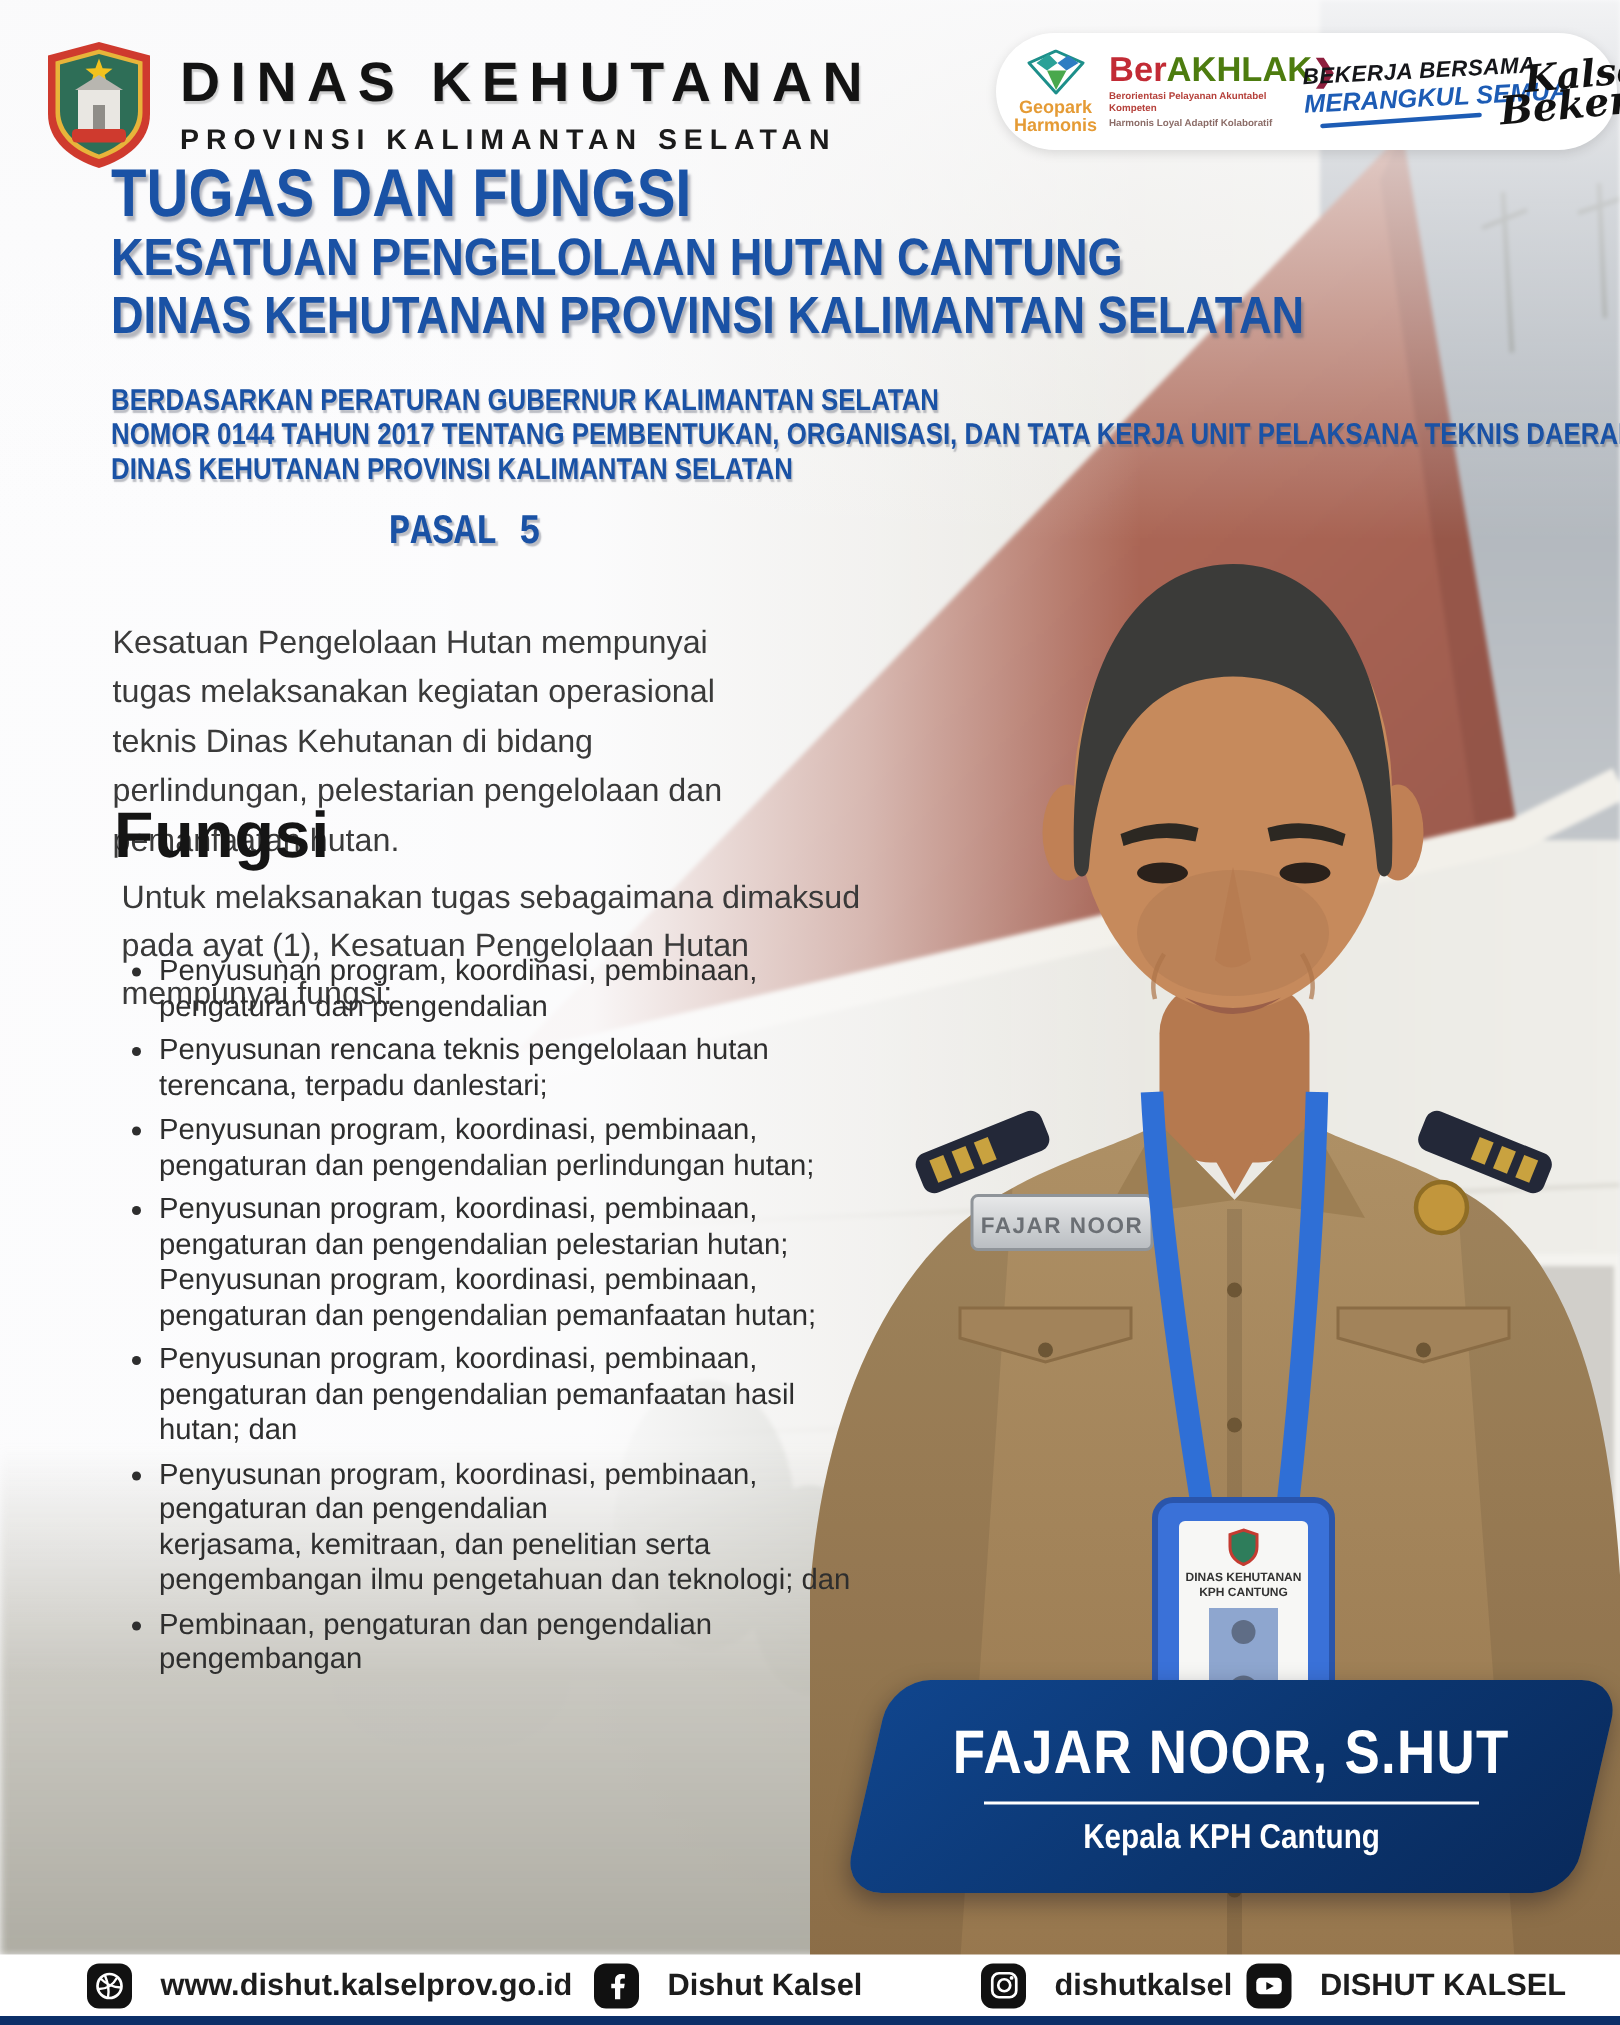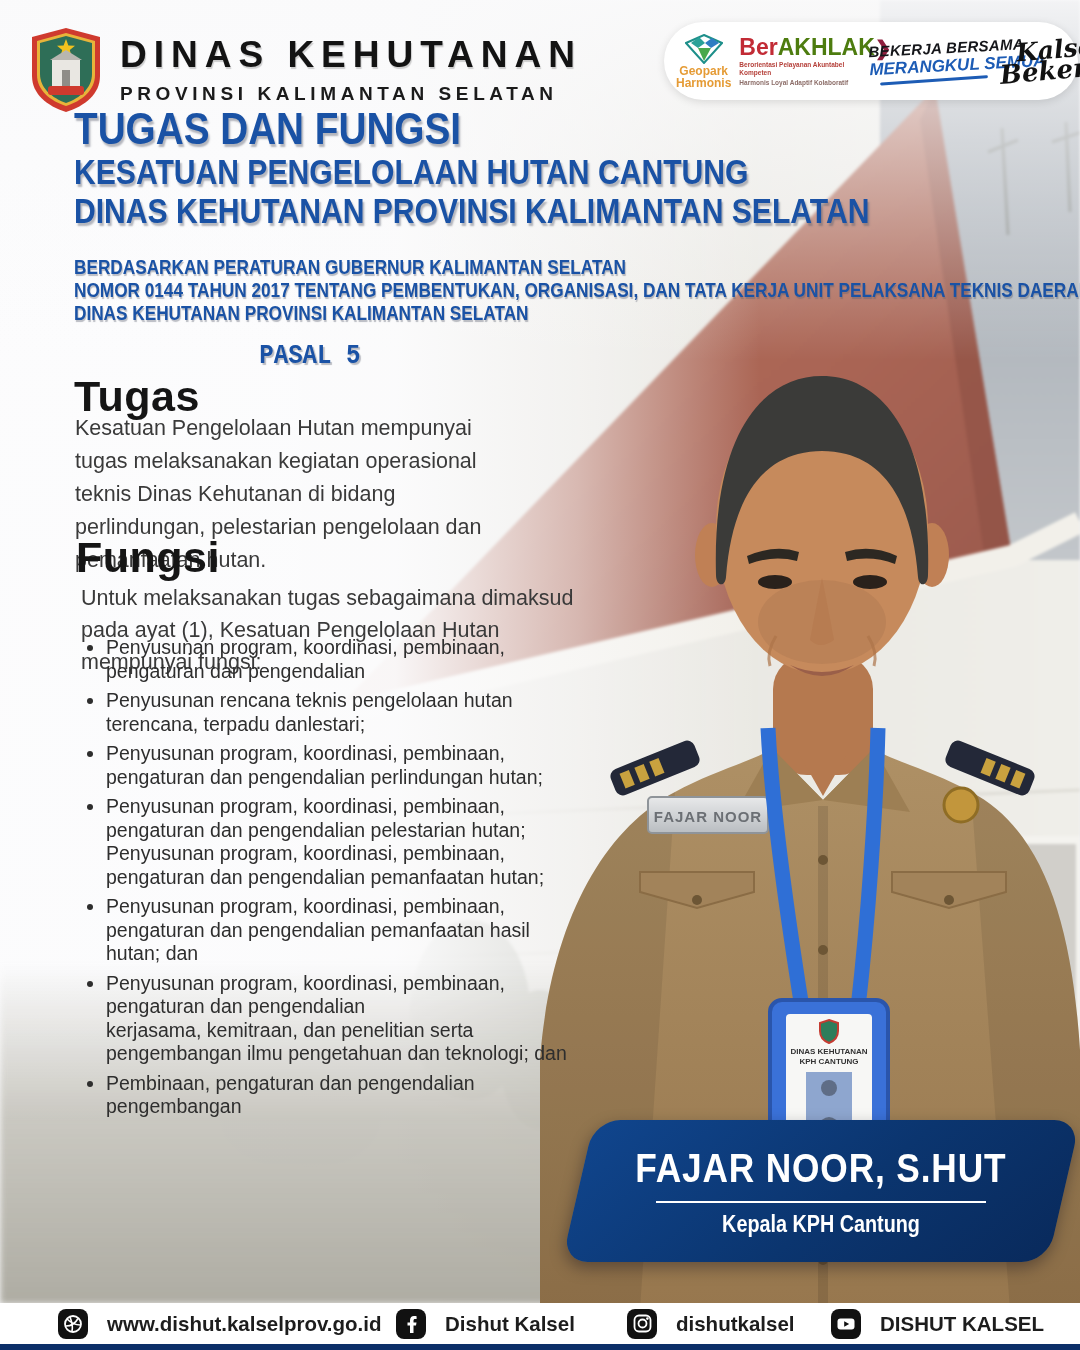--- a/index.html
+++ b/index.html
@@ -64,21 +64,21 @@
     box-shadow:0 6px 16px rgba(0,0,20,.35);}
   .ncard-in{transform:skewX(13deg);height:100%;display:flex;flex-direction:column;align-items:center;justify-content:center;color:#fff;}
   .ncard-name{font-size:41px;font-weight:800;letter-spacing:1px;}
   .ncard-line{width:330px;height:2px;background:#fff;margin:9px 0 8px 0;}
   .ncard-role{font-size:23px;font-weight:700;}
   
   .footer{position:absolute;left:0;top:1303px;width:1080px;height:41px;background:#ffffff;}
   .f-item{position:absolute;top:0;height:41px;display:flex;align-items:center;gap:19px;cursor:pointer;}
   .f-ico{width:30px;height:30px;border-radius:8px;background:#111;display:flex;align-items:center;justify-content:center;flex:none;}
   .f-label{font-size:20.5px;font-weight:600;color:#1d1d1d;white-space:nowrap;}
-  .f1{left:58px;} .f2{left:396px;} .f3{left:627px;} .f4{left:831px;}
+  .f1{left:58px;} .f2{left:396px;} .f3{left:654px;} .f4{left:831px;}
   .strip{position:absolute;left:0;top:1344px;width:1080px;height:6px;background:#0c2f68;}
 </style>
 </head>
 <body>
 
 <div class="page">
 
   <svg class="photo-bg" viewBox="0 0 1080 1350" preserveAspectRatio="none">
     <defs>
       <linearGradient id="skyg" x1="0" y1="0" x2="0" y2="1">
@@ -251,21 +251,20 @@
     <div class="t1"><span class="cond">TUGAS DAN FUNGSI</span></div>
     <div class="t2"><span class="cond">KESATUAN PENGELOLAAN HUTAN CANTUNG</span></div>
     <div class="t2"><span class="cond">DINAS KEHUTANAN PROVINSI KALIMANTAN SELATAN</span></div>
     <div class="ts ts-first"><span class="cond">BERDASARKAN PERATURAN GUBERNUR KALIMANTAN SELATAN</span></div>
     <div class="ts"><span class="cond">NOMOR 0144 TAHUN 2017 TENTANG PEMBENTUKAN, ORGANISASI, DAN TATA KERJA UNIT PELAKSANA TEKNIS DAERAH PADA</span></div>
     <div class="ts"><span class="cond">DINAS KEHUTANAN PROVINSI KALIMANTAN SELATAN</span></div>
   </div>
 
   <div class="pasal"><span class="cond-c">PASAL 5</span></div>
 
-  <div class="sec-h tugas-h">Tugas</div>
   <div class="tugas-p">Kesatuan Pengelolaan Hutan mempunyai tugas melaksanakan kegiatan operasional teknis Dinas Kehutanan di bidang perlindungan, pelestarian pengelolaan dan pemanfaatan hutan.</div>
 
   <div class="sec-h fungsi-h">Fungsi</div>
   <div class="fungsi-p">Untuk melaksanakan tugas sebagaimana dimaksud pada ayat (1), Kesatuan Pengelolaan Hutan mempunyai fungsi:</div>
   <ul class="fungsi-list">
     <li>Penyusunan program, koordinasi, pembinaan, pengaturan dan pengendalian</li>
     <li>Penyusunan rencana teknis pengelolaan hutan terencana, terpadu danlestari;</li>
     <li>Penyusunan program, koordinasi, pembinaan, pengaturan dan pengendalian perlindungan hutan;</li>
     <li>Penyusunan program, koordinasi, pembinaan, pengaturan dan pengendalian pelestarian hutan; Penyusunan program, koordinasi, pembinaan, pengaturan dan pengendalian pemanfaatan hutan;</li>
     <li>Penyusunan program, koordinasi, pembinaan, pengaturan dan pengendalian pemanfaatan hasil hutan; dan</li>

